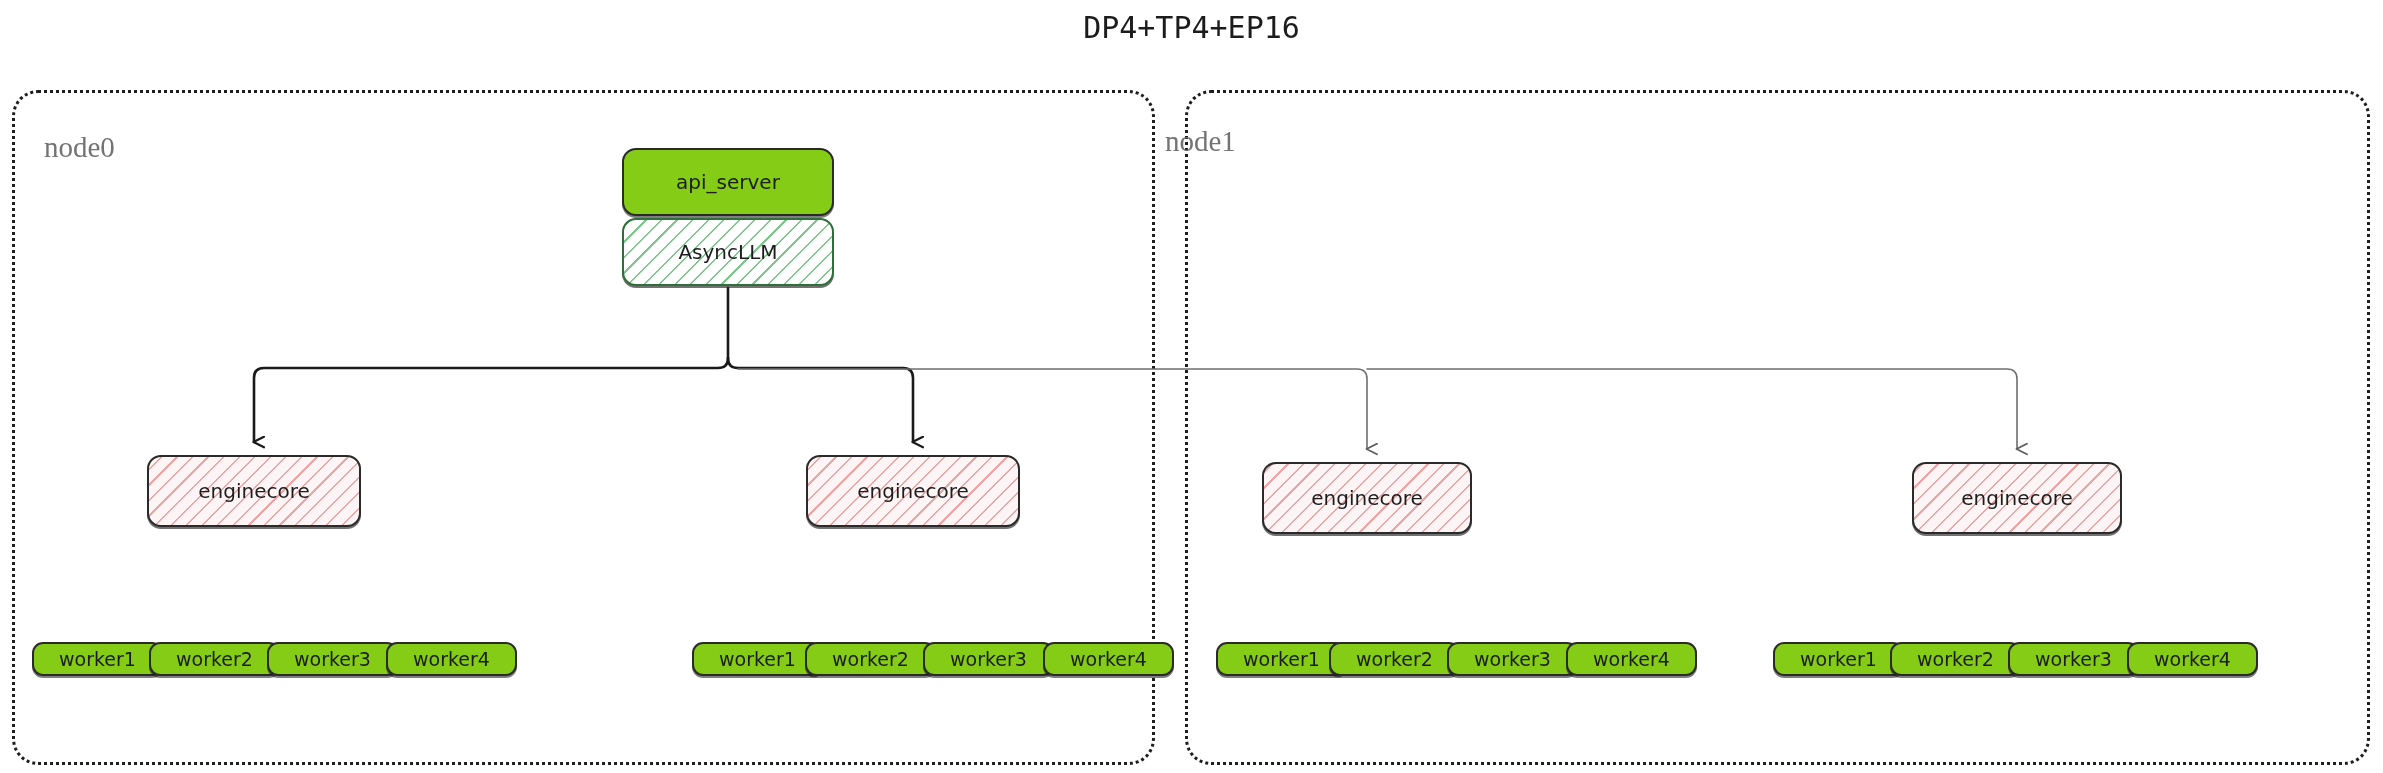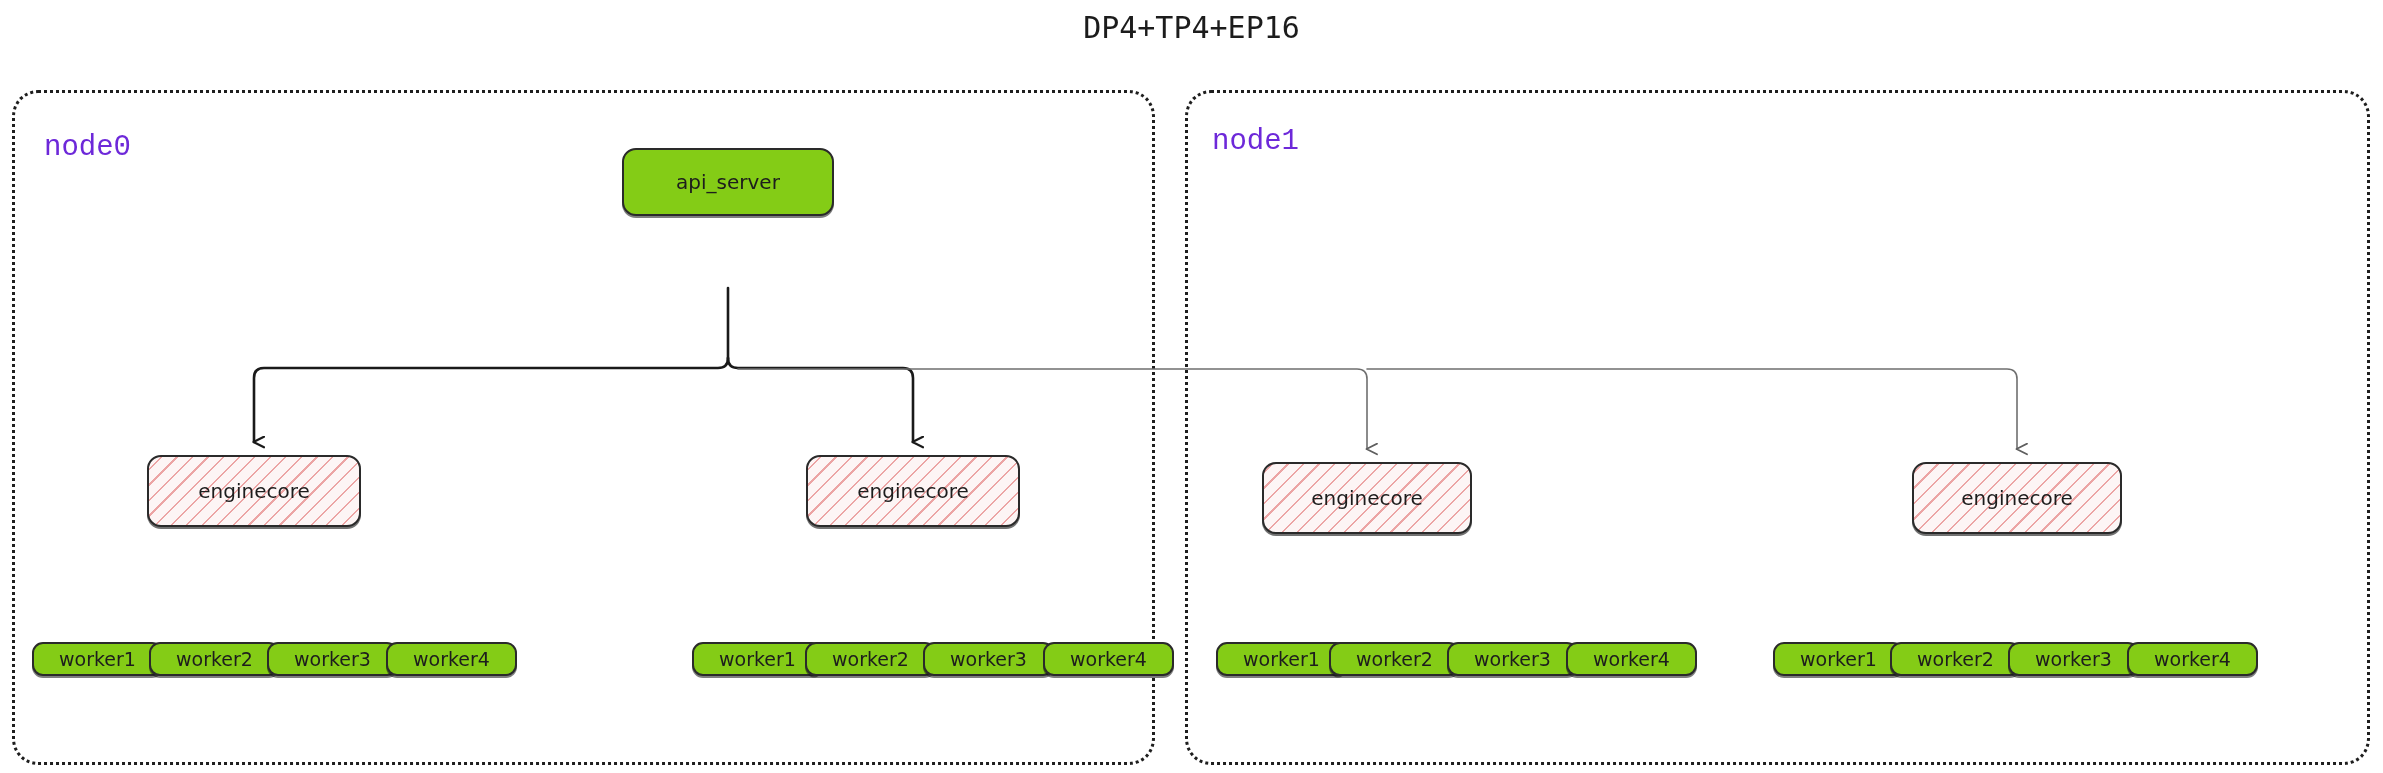--- a/index.html
+++ b/index.html
@@ -19,22 +19,22 @@
   
   .node-box{
     position:absolute;
     border:3px dotted #1e1e1e;
     border-radius:26px;
     background:transparent;
     box-sizing:border-box;
   }
   .node-label{
     position:absolute;
-    font-family:Liberation Mono, monospace;
-    font-size:29px;color:#6d28d9;white-space:nowrap;font-weight:400;
+    font-family:Liberation Serif, serif;
+    font-size:29px;color:#737373;white-space:nowrap;font-weight:400;
   }
 
   
   .shape{
     position:absolute;box-sizing:border-box;
     display:flex;align-items:center;justify-content:center;
     border-radius:14px;
     font-size:20px;color:#1d1d1d;white-space:nowrap;
     font-family:"DejaVu Sans",sans-serif;
   }
@@ -87,20 +87,23 @@
 
   <div class="title">DP4+TP4+EP16</div>
 
   <div class="node-box" style="left:12px;top:90px;width:1143px;height:675px;"></div>
   <div class="node-label" style="left:44px;top:131px;">node0</div>
 
   <div class="shape plain" style="left:622px;top:148px;width:212px;height:68px;">
     <span class="lbl">api_server</span>
   </div>
 
+  <div class="shape hatch-green" style="left:622px;top:218px;width:212px;height:68px;">
+    <span class="lbl">AsyncLLM</span>
+  </div>
 
   <div class="shape hatch-red" style="left:147px;top:455px;width:214px;height:72px;">
     <span class="lbl">enginecore</span>
   </div>
 
   <div class="shape hatch-red" style="left:806px;top:455px;width:214px;height:72px;">
     <span class="lbl">enginecore</span>
   </div>
 
   <div class="shape plain worker" style="left:32px;top:642px;">
@@ -123,21 +126,21 @@
     <span class="lbl">worker2</span>
   </div>
   <div class="shape plain worker" style="left:923px;top:642px;">
     <span class="lbl">worker3</span>
   </div>
   <div class="shape plain worker" style="left:1043px;top:642px;">
     <span class="lbl">worker4</span>
   </div>
 
   <div class="node-box" style="left:1185px;top:90px;width:1185px;height:675px;"></div>
-  <div class="node-label" style="left:1212px;top:125px;">node1</div>
+  <div class="node-label" style="left:1165px;top:125px;">node1</div>
 
   <div class="shape hatch-red" style="left:1262px;top:462px;width:210px;height:72px;">
     <span class="lbl">enginecore</span>
   </div>
 
   <div class="shape hatch-red" style="left:1912px;top:462px;width:210px;height:72px;">
     <span class="lbl">enginecore</span>
   </div>
 
   <div class="shape plain worker" style="left:1216px;top:642px;">

